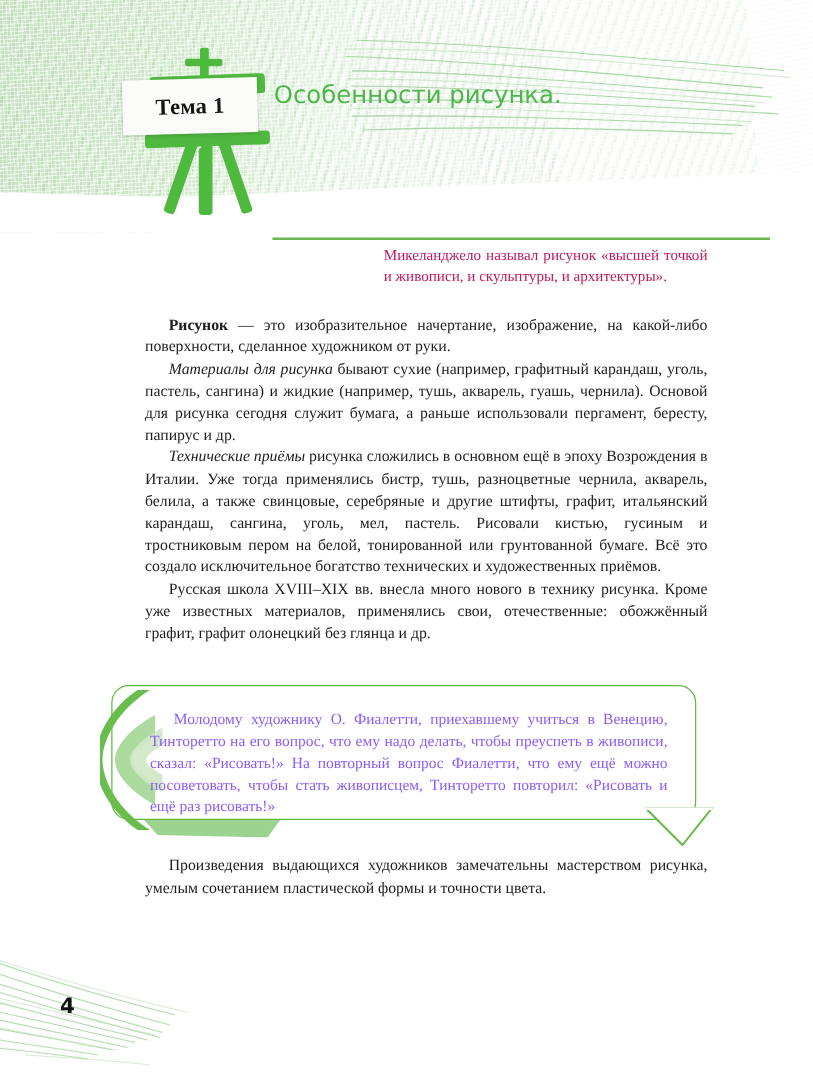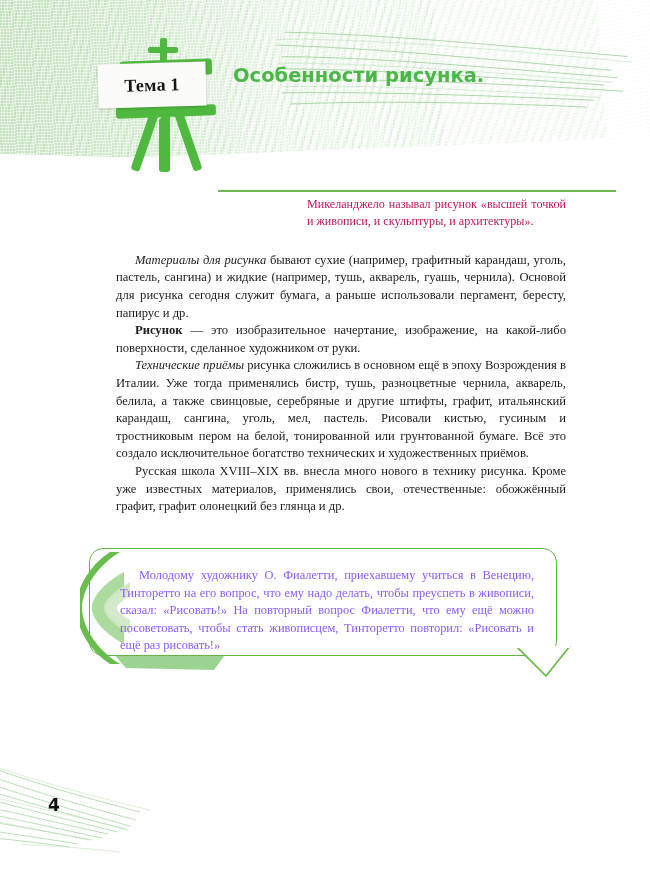--- a/index.html
+++ b/index.html
@@ -106,27 +106,27 @@
   }
   .title-plate span {
     font-family: "Liberation Serif", serif;
     font-weight: bold;
     font-size: 18px;
     color: #17150f;
     letter-spacing: 0.2px;
   }
   .topic-title {
     position: absolute;
-    left: 233px; top: 62px;
+    left: 219px; top: 62px;
     width: 400px;
     color: #4cb648;
     font-family: "DejaVu Sans", sans-serif;
     font-size: 19.5px;
     line-height: 27px;
-    font-weight: 700;
+    font-weight: 400;
   }
   .topic-title div { white-space: nowrap; }
 
   
   .head-rule {
     position: absolute;
     left: 218px; top: 190px;
     width: 398px; height: 1.6px;
     background: #6ab84f;
   }
@@ -280,23 +280,23 @@
     <div>Особенности рисунка.</div>
   </div>
 
   <div class="head-rule"></div>
 
   <div class="content">
 
     <div class="epigraph">Микеланджело называл рисунок «высшей точкой и живописи, и скульптуры, и архитектуры».</div>
     <div class="gap-after-epigraph"></div>
 
+    <p class="body"><b class="lead">Рисунок</b><span> — это изобразительное начертание, изображение, на какой-либо поверхности, сделанное художником от руки.</span></p>
+
     <p class="body"><i class="term">Материалы для рисунка</i><span> бывают сухие (например, графитный карандаш, уголь, пастель, сангина) и жидкие (например, тушь, акварель, гуашь, чернила). Основой для рисунка сегодня служит бумага, а раньше использовали пергамент, бересту, папирус и др.</span></p>
-
-    <p class="body"><b class="lead">Рисунок</b><span> — это изобразительное начертание, изображение, на какой-либо поверхности, сделанное художником от руки.</span></p>
 
     <p class="body"><i class="term">Технические приёмы</i><span> рисунка сложились в основном ещё в эпоху Возрождения в Италии. Уже тогда применялись бистр, тушь, разноцветные чернила, акварель, белила, а также свинцовые, серебряные и другие штифты, графит, итальянский карандаш, сангина, уголь, мел, пастель. Рисовали кистью, гусиным и тростниковым пером на белой, тонированной или грунтованной бумаге. Всё это создало исключительное богатство технических и художественных приёмов.</span></p>
 
     <p class="body">Русская школа XVIII–XIX вв. внесла много нового в технику рисунка. Кроме уже известных материалов, применялись свои, отечественные: обожжённый графит, графит олонецкий без глянца и др.</p>
 
   </div>
 
   <div class="callout-wrap">
 
     <svg class="wedge-b" viewBox="0 0 120 22" preserveAspectRatio="none">
@@ -313,20 +313,21 @@
 
     <svg class="tail-r" viewBox="0 0 60 34">
       <path d="M0 0 L54 0 L30 30 Z" fill="#ffffff" stroke="#63b843" stroke-width="1.6" stroke-linejoin="round"></path>
       <rect x="0" y="-3" width="54" height="5" fill="#ffffff"></rect>
     </svg>
 
     <div class="callout-text">Молодому художнику О. Фиалетти, приехавшему учиться в Венецию, Тинторетто на его вопрос, что ему надо делать, чтобы преуспеть в живописи, сказал: «Рисовать!» На повторный вопрос Фиалетти, что ему ещё можно посоветовать, чтобы стать живописцем, Тинторетто повторил: «Рисовать и ещё раз рисовать!»</div>
   </div>
 
   <div class="content" style="top:684px;">
+    <p class="body">Произведения выдающихся художников замечательны мастерством рисунка, умелым сочетанием пластической формы и точности цвета.</p>
   </div>
 
   <svg class="footer-hatch" viewBox="0 0 200 105">
     <g stroke="#a6d6a0" fill="none" stroke-width="0.9" opacity="0.85">
       <path d="M-4 6 C30 18, 80 34, 150 52"></path>
       <path d="M-6 14 C28 26, 78 42, 146 60"></path>
       <path d="M-8 22 C26 32, 74 48, 140 66"></path>
       <path d="M-4 30 C30 40, 76 54, 138 70"></path>
       <path d="M-6 38 C24 46, 70 58, 128 72"></path>
       <path d="M-8 46 C22 52, 64 62, 118 74"></path>

